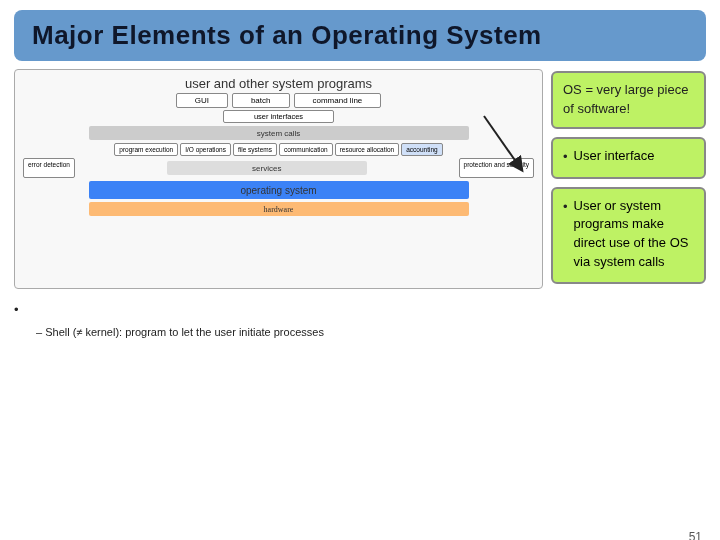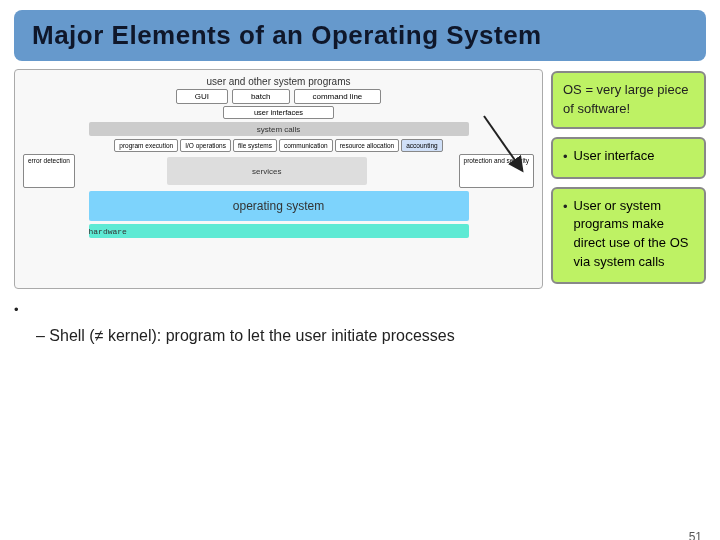--- a/index.html
+++ b/index.html
@@ -91,51 +91,52 @@
       justify-content: center;
       font-size: 8px;
       font-family: Arial, sans-serif;
       color: #333;
       margin: 3px auto;
     }
 
     .os-bar {
       width: 100%;
       max-width: 380px;
-      background: #7dd3fc;
-      height: 30px;
+      background: #3b82f6;
+      height: 18px;
       border-radius: 2px;
       display: flex;
       align-items: center;
       justify-content: center;
-      font-size: 12px;
+      font-size: 10px;
       font-family: Arial, sans-serif;
       color: #333;
       margin: 3px auto;
     }
 
     .hw-bar {
       width: 100%;
       max-width: 380px;
-      background: #5eead4;
+      background: #fdba74;
       height: 14px;
       border-radius: 2px;
       display: flex;
       align-items: center;
+      justify-content: center;
       font-size: 8px;
-      font-family: Liberation Mono, monospace;
+      font-family: Liberation Serif, serif;
       color: #333;
       margin: 3px auto;
     }
 
     .services-bar {
       width: 70%;
       max-width: 200px;
       background: #ddd;
-      height: 28px;
+      height: 14px;
       border-radius: 2px;
       display: flex;
       align-items: center;
       justify-content: center;
       font-size: 8px;
       font-family: Arial, sans-serif;
       color: #333;
       margin: 3px auto;
     }
 
@@ -160,21 +161,21 @@
       color: #222;
       margin-top: 1px;
       flex-shrink: 0;
     }
     .link-blue {
       color: #3366cc;
       text-decoration: underline;
     }
     .sub-bullet {
       padding-left: 22px;
-      font-size: 16px;
+      font-size: 11px;
       color: #222;
     }
 
     
     .right-sidebar {
       width: 155px;
       display: flex;
       flex-direction: column;
       gap: 8px;
       padding-top: 2px;
@@ -215,21 +216,21 @@
       right: 18px;
     }
 
     
     .diag-container {
       width: 100%;
       position: relative;
     }
 
     .top-section-label {
-      font-size: 10px;
+      font-size: 13px;
       font-family: Arial, sans-serif;
       text-align: center;
       color: #333;
       margin-bottom: 2px;
     }
 
     .user-interfaces-row {
       display: flex;
       justify-content: center;
       margin: 1px 0;

